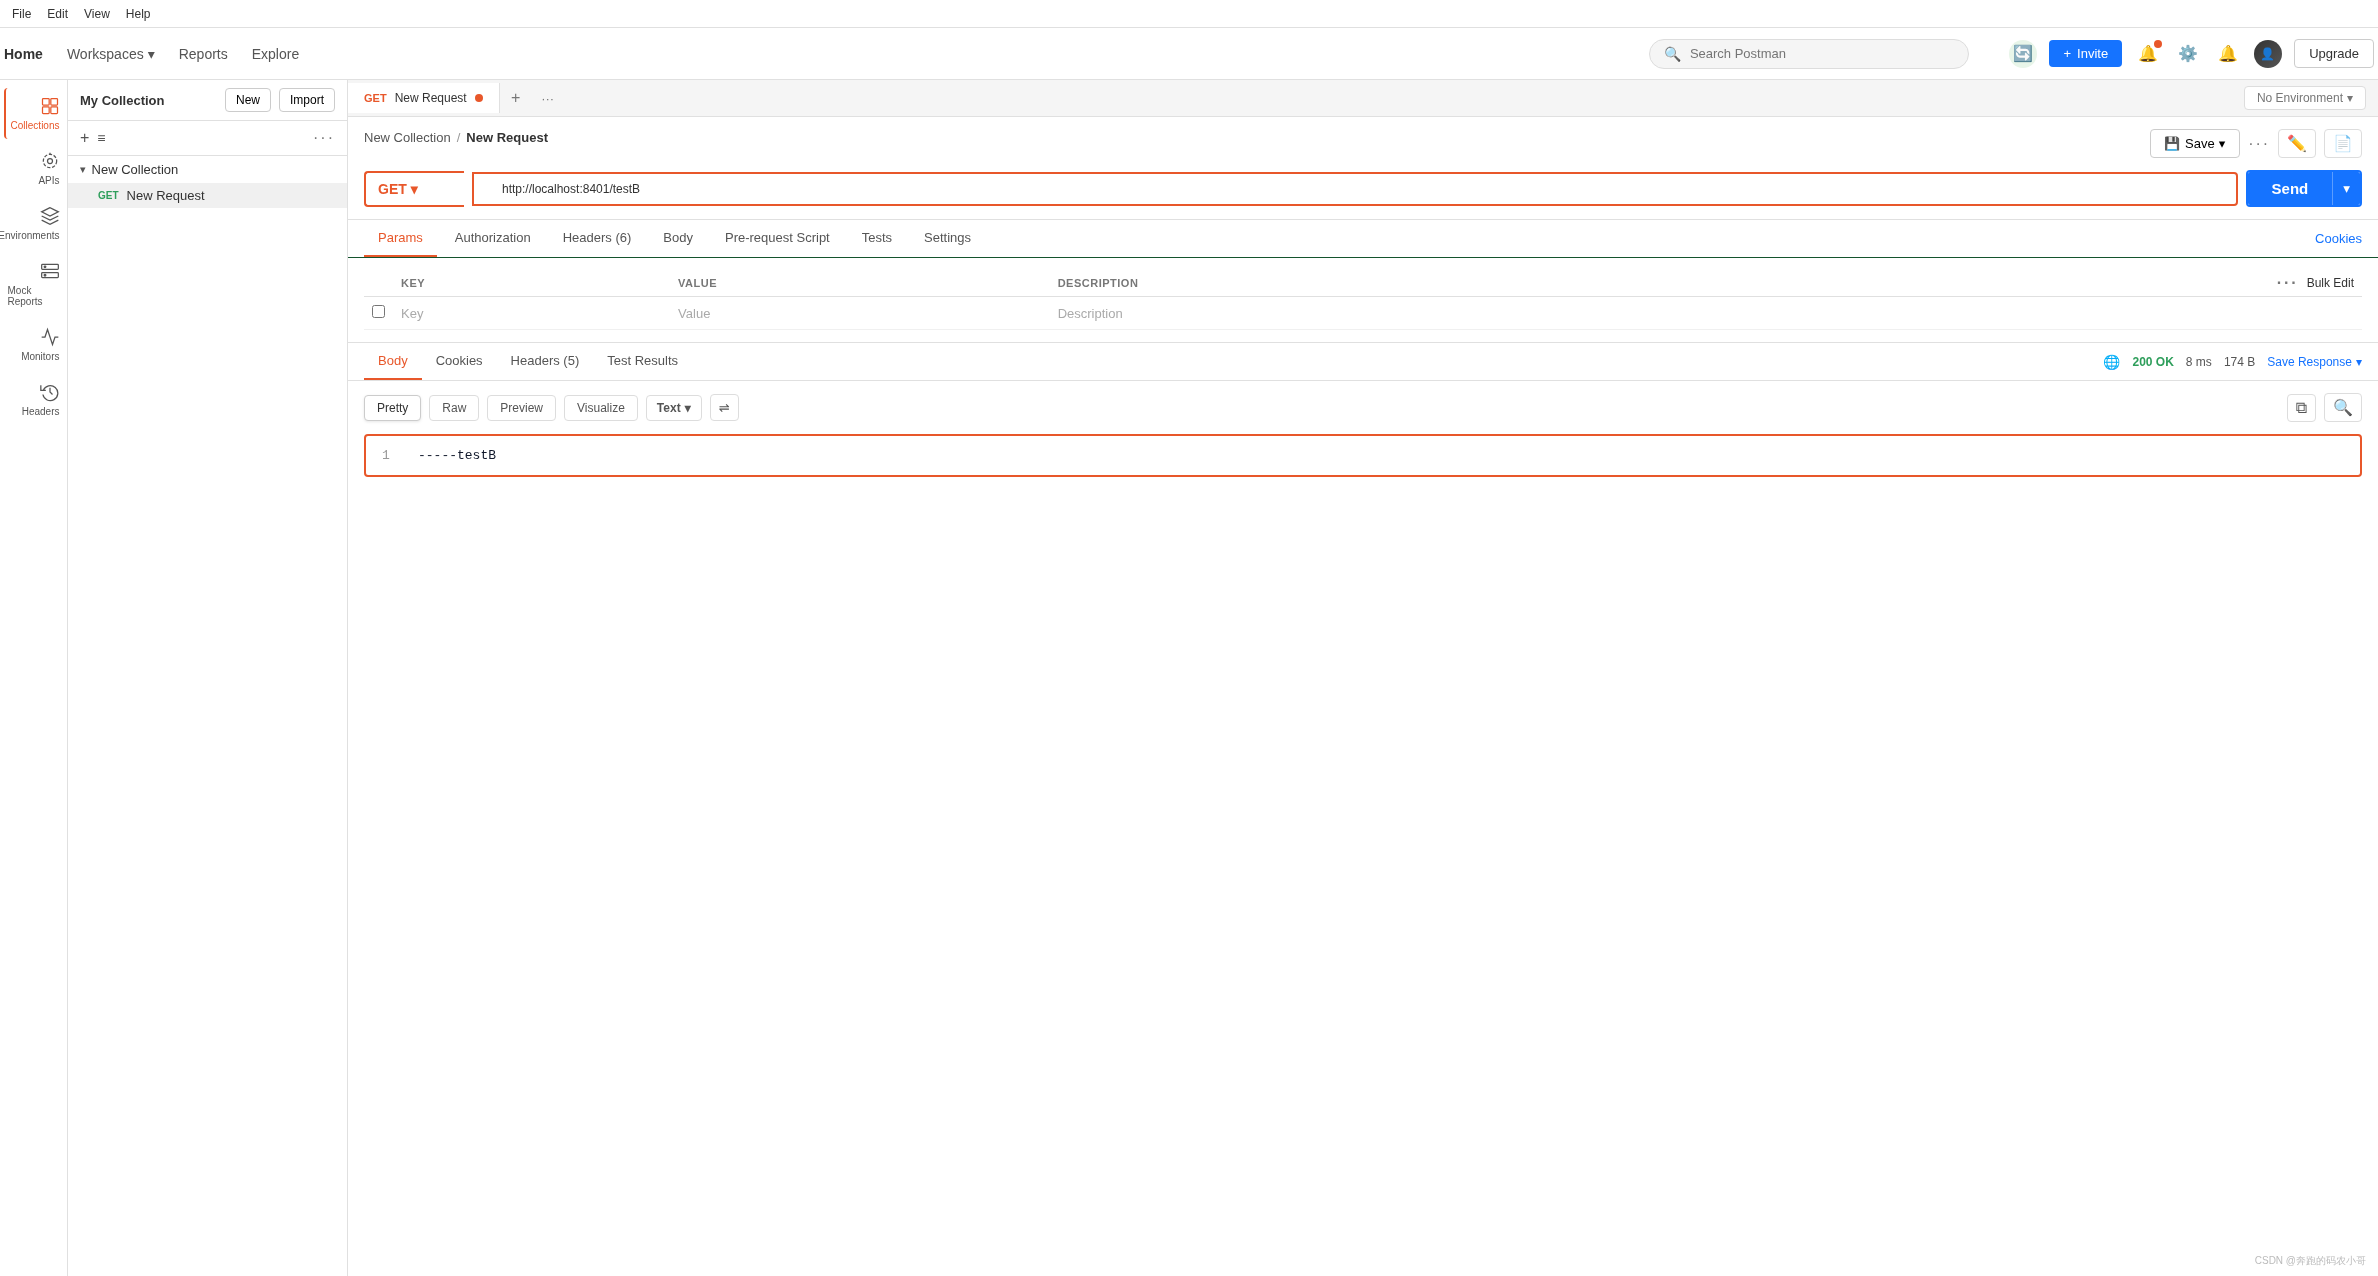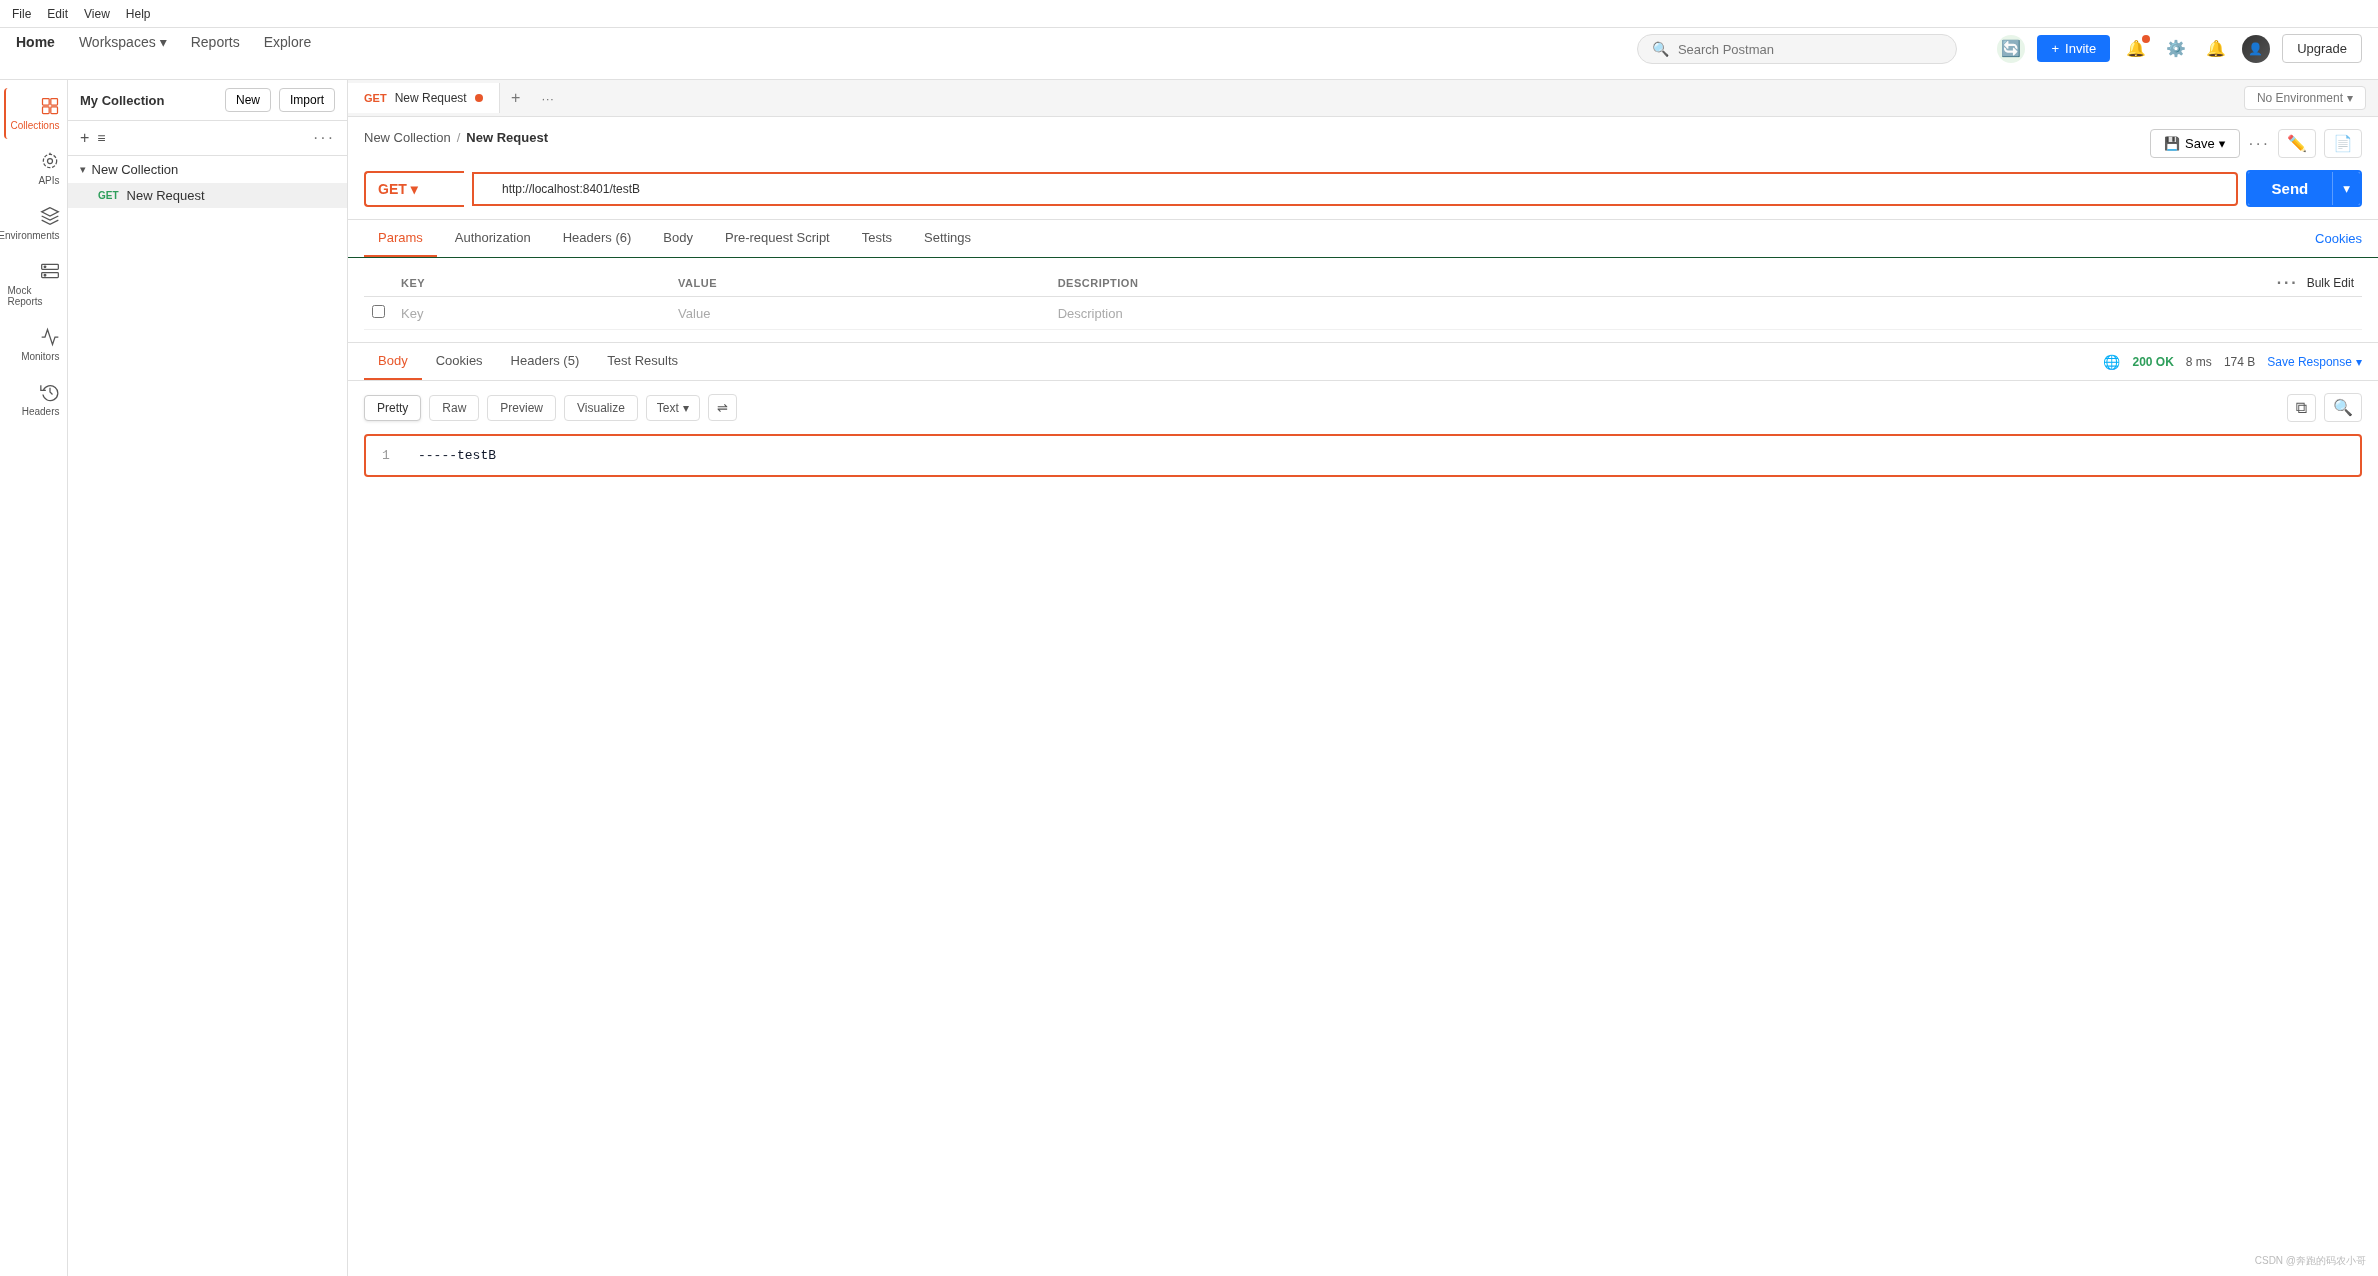--- a/index.html
+++ b/index.html
@@ -3,21 +3,21 @@
   <meta charset="utf-8">
   <style>
     * { box-sizing: border-box; margin: 0; padding: 0; }
     body { font-family: -apple-system, BlinkMacSystemFont, 'Segoe UI', sans-serif; font-size: 13px; background: #fff; color: #333; overflow: hidden; height: 100vh; }
     
     
     .menu-bar { display: flex; align-items: center; gap: 16px; padding: 4px 12px; background: #fff; border-bottom: 1px solid #e0e0e0; height: 28px; }
     .menu-bar span { font-size: 12px; color: #333; cursor: pointer; }
     
     
-    .nav-bar { display: flex; align-items: flex-start; padding: 6px 16px; background: #fff; border-bottom: 1px solid #e0e0e0; height: 52px; gap: 24px; }
+    .nav-bar { display: flex; align-items: center; padding: 6px 4px; background: #fff; border-bottom: 1px solid #e0e0e0; height: 52px; gap: 24px; }
     .nav-home { font-weight: 600; font-size: 14px; color: #333; cursor: pointer; }
     .nav-item { font-size: 14px; color: #555; cursor: pointer; display: flex; align-items: center; gap: 4px; }
     .search-bar { margin-left: auto; display: flex; align-items: center; gap: 8px; background: #f5f5f5; border: 1px solid #ddd; border-radius: 20px; padding: 6px 14px; width: 320px; }
     .search-bar input { border: none; background: transparent; outline: none; font-size: 13px; width: 100%; color: #555; }
     .nav-right { display: flex; align-items: center; gap: 12px; margin-left: 16px; }
     .invite-btn { background: #1573ff; color: #fff; border: none; border-radius: 4px; padding: 6px 14px; font-size: 13px; cursor: pointer; display: flex; align-items: center; gap: 6px; }
     .upgrade-btn { background: #fff; color: #333; border: 1px solid #ccc; border-radius: 4px; padding: 6px 14px; font-size: 13px; cursor: pointer; }
     .nav-icon { width: 28px; height: 28px; border-radius: 50%; display: flex; align-items: center; justify-content: center; cursor: pointer; font-size: 16px; color: #555; }
     .nav-avatar { width: 28px; height: 28px; border-radius: 50%; background: #333; display: flex; align-items: center; justify-content: center; color: #fff; font-size: 12px; }
     
@@ -94,21 +94,21 @@
     .status-ok { color: #2e9e5b; font-weight: 700; }
     .status-time { color: #555; }
     .status-size { color: #555; }
     .save-response-btn { color: #1573ff; font-size: 12px; cursor: pointer; display: flex; align-items: center; gap: 4px; }
     
     
     .response-body { padding: 12px 16px; flex: 1; overflow: auto; }
     .format-tabs { display: flex; align-items: center; gap: 8px; margin-bottom: 12px; }
     .format-tab { padding: 5px 12px; font-size: 12px; border: 1px solid #ddd; border-radius: 4px; cursor: pointer; background: #fff; color: #555; }
     .format-tab.active { background: #fff; border-color: #ccc; font-weight: 500; color: #333; box-shadow: 0 1px 3px rgba(0,0,0,0.1); }
-    .text-select { display: flex; align-items: center; gap: 4px; padding: 5px 10px; border: 1px solid #ddd; border-radius: 4px; font-size: 12px; cursor: pointer; background: #fff; color: #555; }
+    .text-select { display: flex; align-items: center; gap: 4px; padding: 5px 10px; border: 1px solid #ddd; border-radius: 4px; font-size: 12px; cursor: pointer; background: #fff; color: #555; font-weight: bold; }
     .wrap-icon { padding: 5px 8px; border: 1px solid #ddd; border-radius: 4px; cursor: pointer; color: #555; background: #fff; }
     .format-right-actions { margin-left: auto; display: flex; align-items: center; gap: 8px; }
     
     .code-block { background: #fff; border: 2px solid #e8572a; border-radius: 4px; padding: 12px 16px; font-family: 'Courier New', monospace; font-size: 13px; }
     .code-line { display: flex; gap: 16px; }
     .line-num { color: #999; min-width: 20px; }
     .line-content { color: #0f172a; }
     
     .watermark { position: fixed; bottom: 8px; right: 12px; font-size: 10px; color: #bbb; }
     

